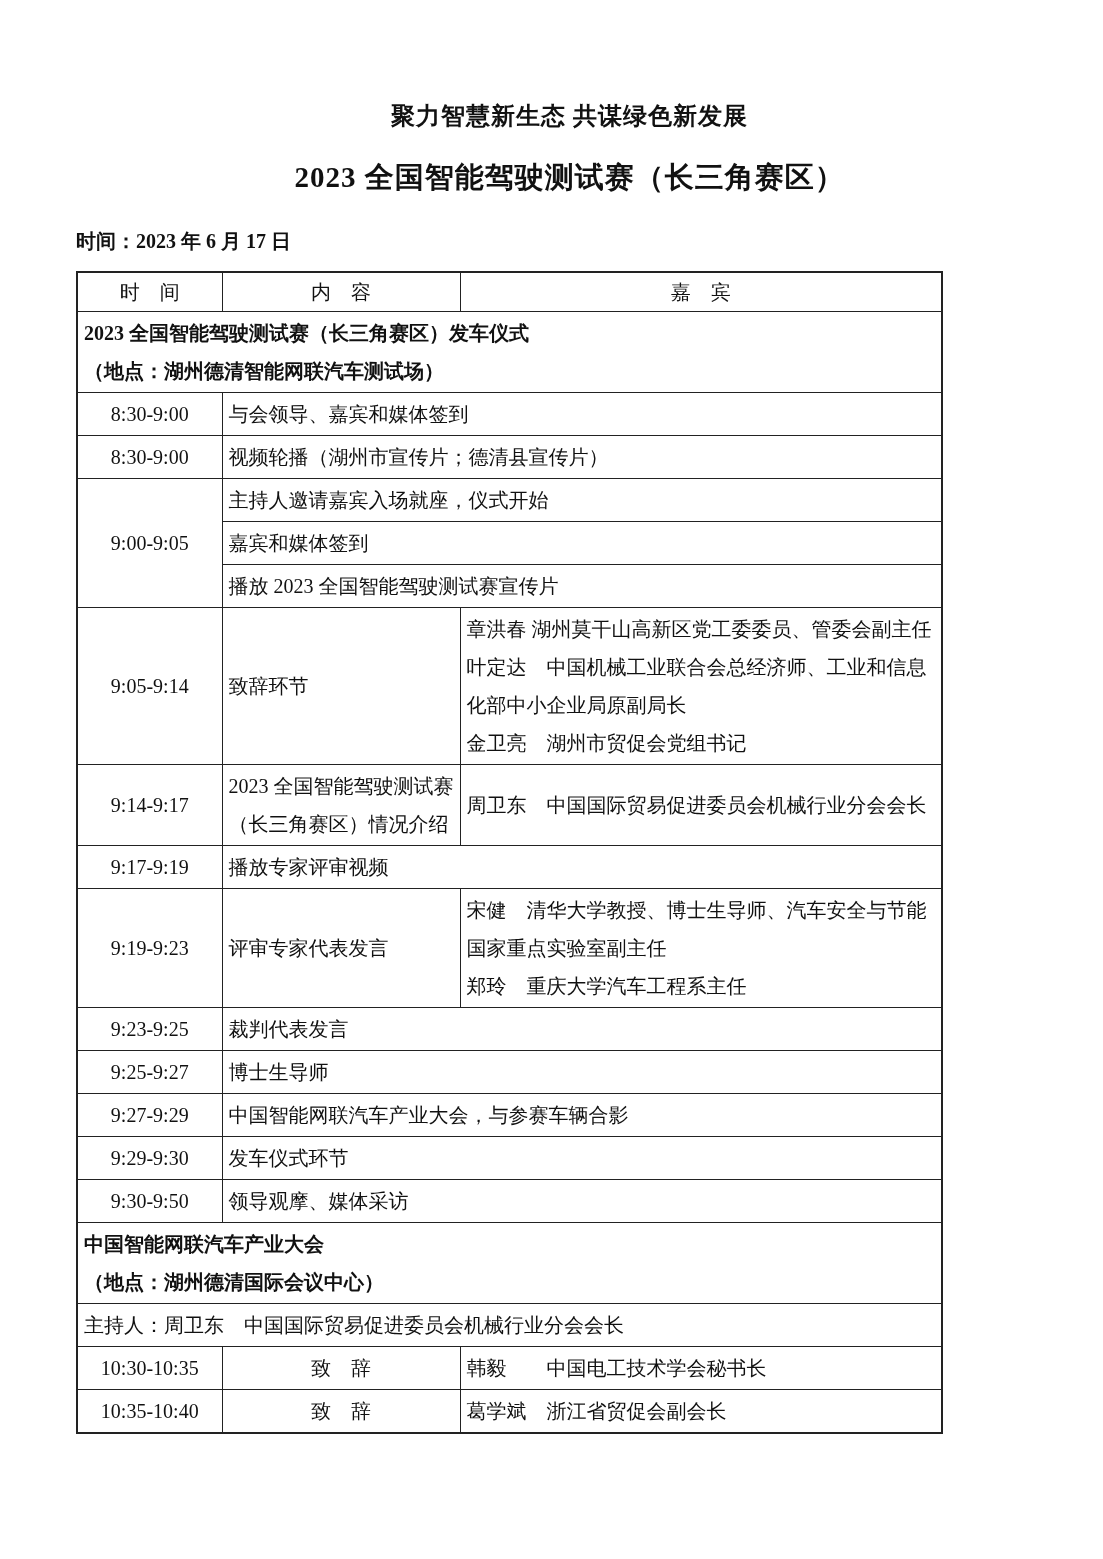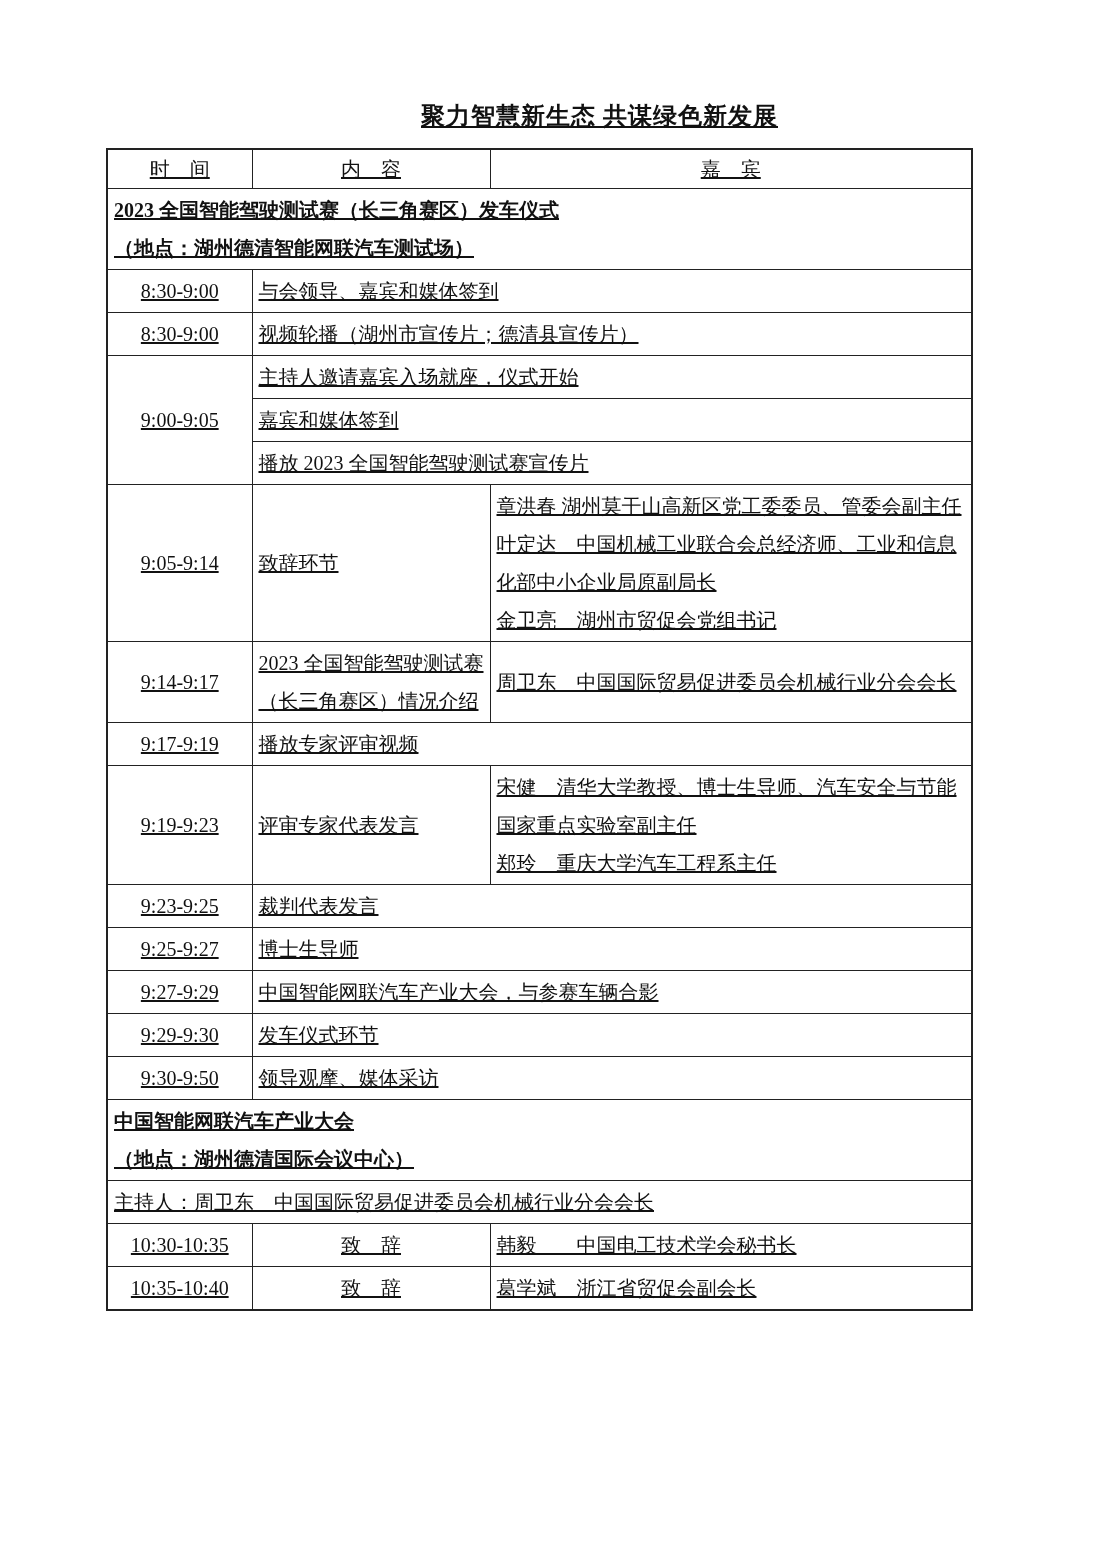--- a/index.html
+++ b/index.html
@@ -8,22 +8,21 @@
     position: relative;
     width: 1103px;
     height: 1559px;
     background: #ffffff;
     font-family: "Liberation Serif", "DejaVu Serif", serif;
     color: #111111;
     overflow: hidden;
   }
   .doc {
     width: 987px;
-    margin-left: 106px;
-    text-decoration: underline;
+    margin-left: 76px;
   }
   .slogan {
     padding-top: 100px;
     font-size: 24px;
     font-weight: bold;
     text-align: center;
     letter-spacing: 1px;
   }
   .title {
     margin-top: 26px;
@@ -73,20 +72,22 @@
   }
   .host-cell { text-align: left; padding-left: 8px; }
 </style>
 </head>
 <body>
 
 <div class="page">
   <div class="doc">
 
     <div class="slogan">聚力智慧新生态 共谋绿色新发展</div>
+    <div class="title">2023 全国智能驾驶测试赛（长三角赛区）</div>
+    <div class="date-line">时间：2023 年 6 月 17 日</div>
 
     <table class="agenda">
       <colgroup>
         <col style="width:145px">
         <col style="width:238px">
         <col style="width:482px">
       </colgroup>
       <thead>
         <tr>
           <th>时　间</th>

